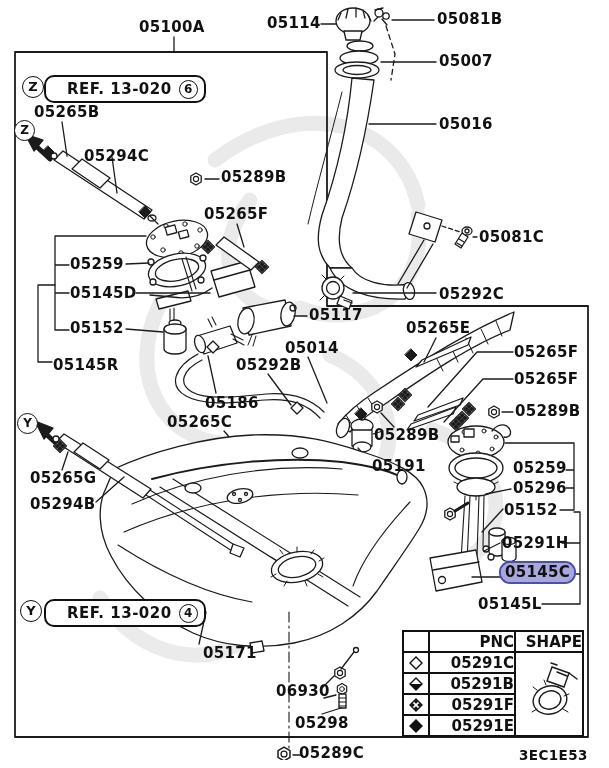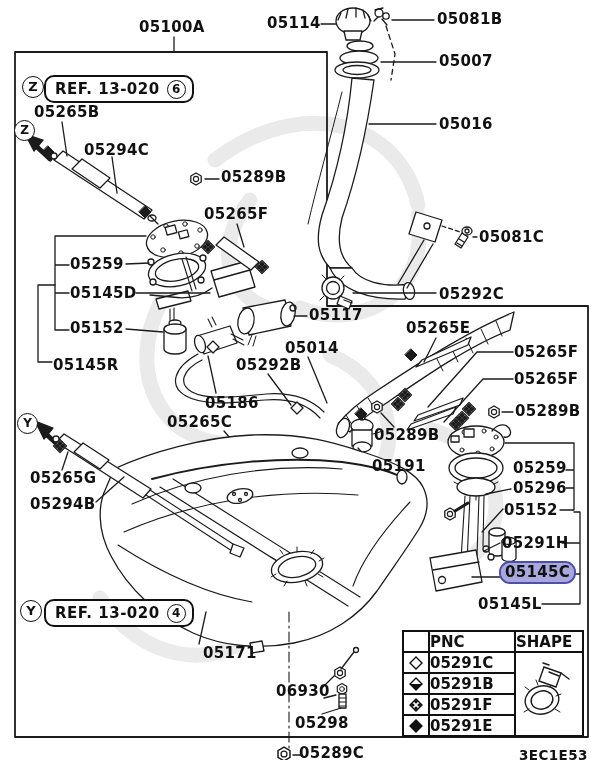--- a/index.html
+++ b/index.html
@@ -6,27 +6,27 @@
   .stage{position:relative;width:609px;height:760px;background:#fff;overflow:hidden;
          font-family:"DejaVu Sans",sans-serif;color:#111;}
   .art{position:absolute;left:0;top:0;}
   .pl{position:absolute;font:bold 15px "DejaVu Sans",sans-serif;letter-spacing:.3px;
       color:#111;white-space:nowrap;line-height:1.1;}
   .pl.hl{background:#a8a8dd;outline:2px solid #4e4eae;padding:1px 4px;border-radius:9px;}
   .badge{position:absolute;width:20px;height:20px;border:1.8px solid #111;border-radius:50%;
          text-align:center;font:bold 13px/20px "DejaVu Sans",sans-serif;background:#fff;}
   .refbox{position:absolute;height:24px;border:2px solid #111;border-radius:10px;background:#fff;
           display:flex;align-items:center;gap:7px;padding:0 6px 0 9px;}
-  .refbox .rtxt{font:bold 15px "DejaVu Sans",sans-serif;letter-spacing:.5px;}
+  .refbox .rtxt{font:bold 15px "DejaVu Sans",sans-serif;letter-spacing:.5px;margin-left:12px;}
   .circ{display:inline-flex;width:17px;height:17px;border:1.7px solid #111;border-radius:50%;
         align-items:center;justify-content:center;font:bold 12px "DejaVu Sans",sans-serif;}
   .legend{position:absolute;left:402px;top:630px;}
   .legend table{border-collapse:collapse;background:#fff;}
   .legend td,.legend th{border:2px solid #111;padding:0;font:bold 15px "DejaVu Sans",sans-serif;
-        text-align:left;height:19px;}
+        text-align:right;height:19px;}
   .legend .sym{width:24px;}
   .legend .pnc{width:84px;}
   .legend .shape{width:66px;border-radius:10px;}
   .legend td.symcell svg{display:block;margin:0 auto;}
   .code{position:absolute;left:519px;top:747px;font:bold 13.5px "DejaVu Sans",sans-serif;letter-spacing:.4px;}
 </style>
 </head>
 <body>
 
 <div class="stage">
@@ -286,21 +286,21 @@
     </g>
   </g>
 </svg>
 
 <div class="pl" style="left:139px;top:19px">05100A</div>
 <div class="pl" style="left:267px;top:15px">05114</div>
 <div class="pl" style="left:437px;top:11px">05081B</div>
 <div class="pl" style="left:439px;top:53px">05007</div>
 <div class="pl" style="left:439px;top:116px">05016</div>
 <div class="pl" style="left:34px;top:104px">05265B</div>
-<div class="pl" style="left:84px;top:142px">05294C</div>
+<div class="pl" style="left:84px;top:148px">05294C</div>
 <div class="pl" style="left:221px;top:169px">05289B</div>
 <div class="pl" style="left:204px;top:206px">05265F</div>
 <div class="pl" style="left:479px;top:229px">05081C</div>
 <div class="pl" style="left:70px;top:256px">05259</div>
 <div class="pl" style="left:70px;top:285px">05145D</div>
 <div class="pl" style="left:439px;top:286px">05292C</div>
 <div class="pl" style="left:70px;top:320px">05152</div>
 <div class="pl" style="left:309px;top:307px">05117</div>
 <div class="pl" style="left:406px;top:320px">05265E</div>
 <div class="pl" style="left:53px;top:357px">05145R</div>

